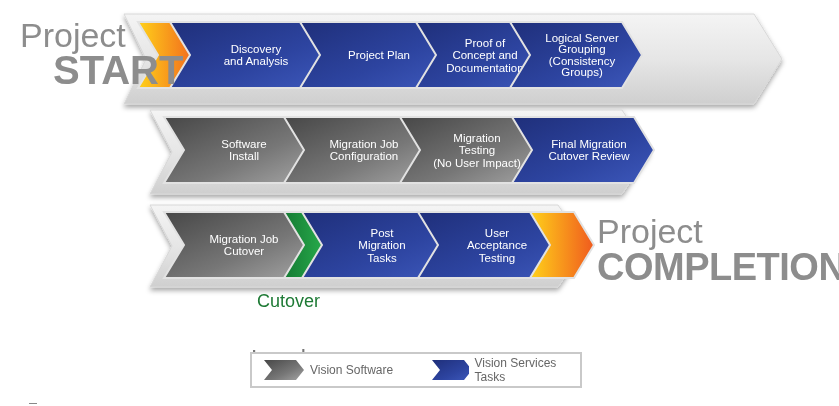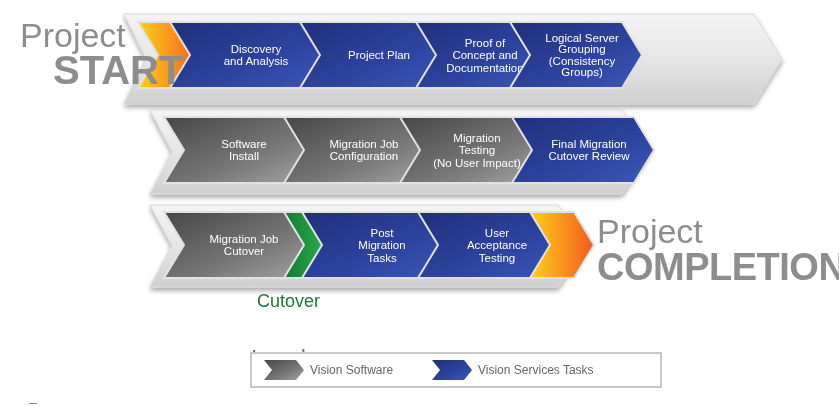--- a/index.html
+++ b/index.html
@@ -5,21 +5,21 @@
   html, body { margin:0; padding:0; background:#ffffff; }
   body { width:839px; height:406px; position:relative; overflow:hidden; font-family:"Liberation Sans", sans-serif; }
   #stage { position:absolute; left:0; top:0; width:839px; height:406px; }
   .bigtxt { position:absolute; color:#8a8a8a; font-family:"Liberation Sans", sans-serif; line-height:1; }
   #start-word { left:20px; top:18px; font-size:34px; color:#8d8d8d; }
   #start-big { left:18px; top:50px; font-size:40px; font-weight:bold; color:#8d8d8d; letter-spacing:0px;margin-left:35px; }
   #comp-word { left:597px; top:214px; font-size:34px; color:#8d8d8d; }
   #comp-big { left:597px; top:248px; font-size:38px; font-weight:bold; color:#8d8d8d; letter-spacing:-0.5px; }
   #cutover-label { position:absolute; left:257px; top:291px; font-size:18px; color:#1e7a35; }
   #legend-title { position:absolute; left:252px; top:346px; font-size:15px; font-weight:bold; color:#777777; }
-  #legend-box { position:absolute; left:250px; top:352px; width:412px; height:36px; border:2px solid #c9c9c9; box-sizing:border-box; background:#fff; }
+  #legend-box { position:absolute; left:250px; top:352px; width:332px; height:36px; border:2px solid #c9c9c9; box-sizing:border-box; background:#fff; }
   .leg-item { position:absolute; top:0; height:32px; display:flex; align-items:center; }
   .leg-item span { font-size:12px; color:#666; margin-left:6px; }
   #foot-mark { position:absolute; left:29px; top:403px; width:8px; height:1px; background:#888; }
   svg text { font-family:"Liberation Sans", sans-serif; }
 </style>
 </head>
 <body>
 
 <div id="stage">
   <svg id="flow" width="839" height="406" style="position:absolute;left:0;top:0;">

